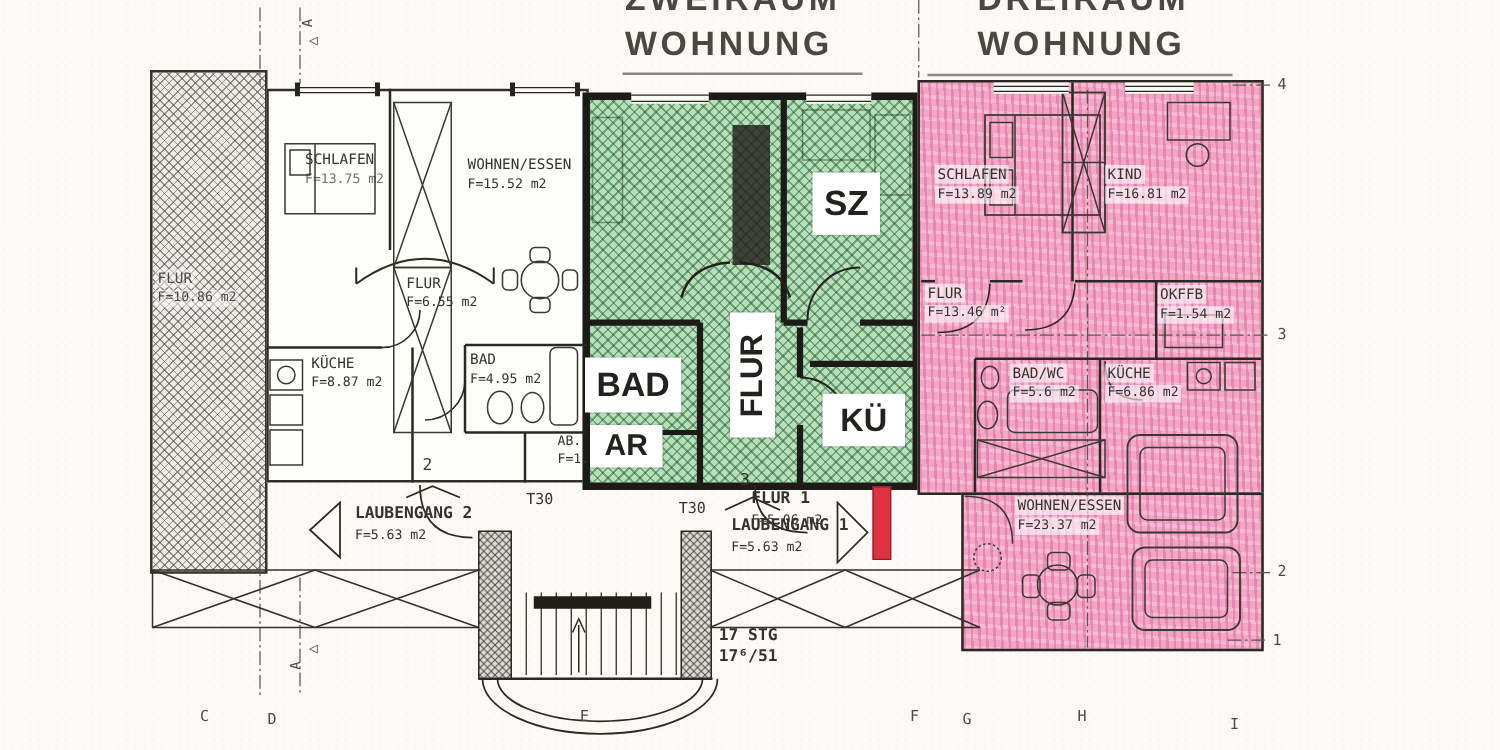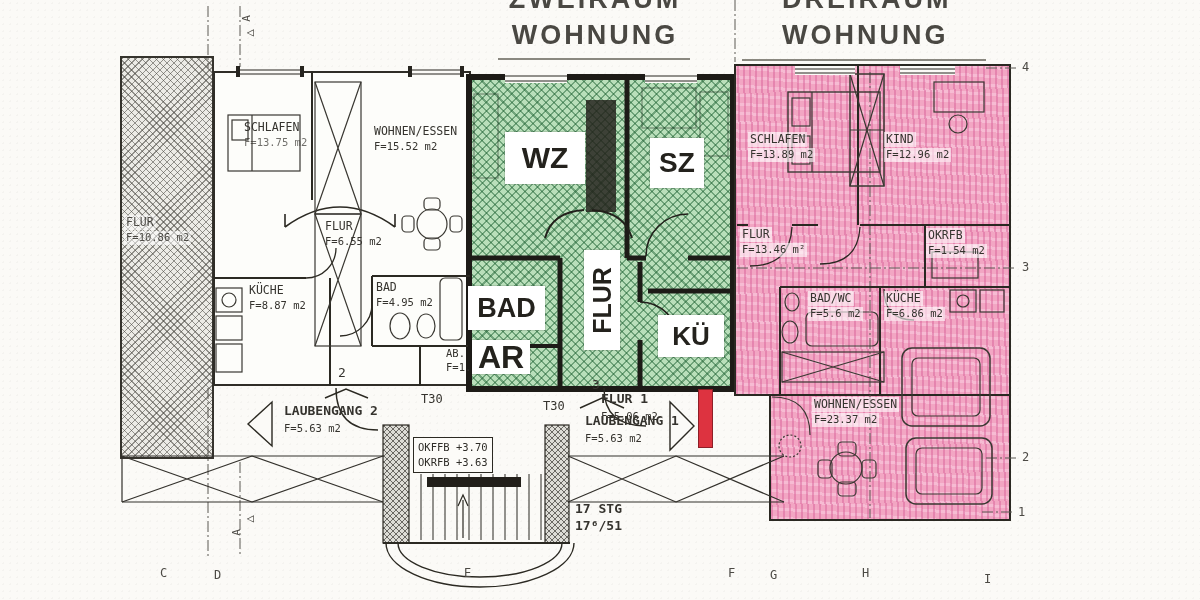--- a/index.html
+++ b/index.html
@@ -24,21 +24,21 @@
   .whitefill{background:#fdfdfa;border:2px solid #2f2d27;}
   svg.lines{position:absolute;left:0;top:0;z-index:3;pointer-events:none;}
   .lbl{position:absolute;z-index:5;font-family:"DejaVu Sans Mono", monospace;
     font-size:11.5px;line-height:1.3;color:#35332e;white-space:nowrap;letter-spacing:0;}
   .lbl .a2{font-size:10.5px;}
   .plabel{background:rgba(255,255,255,.6);padding:0 2px;display:inline-block;}
   .chip{position:absolute;z-index:5;background:#fff;display:flex;align-items:center;justify-content:center;
     font-family:"Liberation Sans", sans-serif;font-weight:bold;color:#24221d;
     box-shadow:0 0 0 1px rgba(20,20,15,.12);}
   .title{position:absolute;z-index:5;font-weight:bold;color:#4a4843;letter-spacing:3px;
-    font-size:27px;text-align:center;font-family:"Liberation Sans", sans-serif;}
+    font-size:27px;font-family:"Liberation Sans", sans-serif;}
   .rule{position:absolute;z-index:5;background:#8a8880;height:2px;}
   .big{font-size:13px;font-weight:bold;}
   .gridmark{position:absolute;z-index:5;font-family:"DejaVu Sans Mono", monospace;
     font-size:12px;color:#4c4a45;}
   .rot{display:inline-block;transform:rotate(-90deg);}
   .okbox{position:absolute;z-index:5;background:#fcfbf8;border:1.5px solid #2b2922;
     font-family:"DejaVu Sans Mono", monospace;font-size:10.5px;color:#2f2d28;
     padding:2px 4px;line-height:1.45;white-space:nowrap;}
   .redstrip{background:#dd3340;border:1px solid #8e1f28;}
 </style>
@@ -223,43 +223,42 @@
   </div>
   <div class="lbl" style="left:446px;top:347px;font-size:10.5px;">
     <span>AB.</span><br>
     <span class="a2">F=1.27 m</span>
   </div>
   <div class="lbl" style="left:124px;top:215px;opacity:.85;">
     <span class="plabel">FLUR</span><br>
     <span class="plabel a2">F=10.86 m2</span>
   </div>
 
-  <div class="chip" style="left:505px;top:132px;width:80px;height:52px;font-size:30px;">WZ</div>
   <div class="chip" style="left:650px;top:138px;width:54px;height:50px;font-size:28px;">SZ</div>
   <div class="chip" style="left:468px;top:286px;width:77px;height:44px;font-size:27px;">BAD</div>
-  <div class="chip" style="left:472px;top:340px;width:58px;height:34px;font-size:32px;text-align:center;">AR</div>
+  <div class="chip" style="left:472px;top:340px;width:58px;height:34px;font-size:24px;text-align:center;">AR</div>
   <div class="chip" style="left:584px;top:250px;width:36px;height:100px;font-size:25px;">
     <span class="rot">FLUR</span>
   </div>
   <div class="chip" style="left:658px;top:315px;width:66px;height:42px;font-size:26px;">KÜ</div>
 
   <div class="lbl" style="left:748px;top:132px;">
     <span class="plabel">SCHLAFEN</span><br>
     <span class="plabel a2">F=13.89 m2</span>
   </div>
   <div class="lbl" style="left:884px;top:132px;">
     <span class="plabel">KIND</span><br>
-    <span class="plabel a2">F=12.96 m2</span>
+    <span class="plabel a2">F=16.81 m2</span>
   </div>
   <div class="lbl" style="left:740px;top:227px;">
     <span class="plabel">FLUR</span><br>
     <span class="plabel a2">F=13.46 m²</span>
   </div>
   <div class="lbl" style="left:926px;top:228px;">
-    <span class="plabel">OKRFB</span><br>
+    <span class="plabel">OKFFB</span><br>
     <span class="plabel a2">F=1.54 m2</span>
   </div>
   <div class="lbl" style="left:808px;top:291px;">
     <span class="plabel">BAD/WC</span><br>
     <span class="plabel a2">F=5.6 m2</span>
   </div>
   <div class="lbl" style="left:884px;top:291px;">
     <span class="plabel">KÜCHE</span><br>
     <span class="plabel a2">F=6.86 m2</span>
   </div>
@@ -277,24 +276,20 @@
   <div class="lbl big" style="left:601px;top:391px;">
     <span>FLUR 1</span><br>
     <span class="a2" style="font-weight:normal;">F=5.06 m2</span>
   </div>
   <div class="lbl big" style="left:585px;top:413px;">
     <span>LAUBENGANG 1</span><br>
     <span class="a2" style="font-weight:normal;">F=5.63 m2</span>
   </div>
   <div class="lbl" style="left:338px;top:365px;font-size:13px;">2</div>
   <div class="lbl" style="left:592px;top:377px;font-size:13px;">3</div>
-  <div class="okbox" style="left:413px;top:437px;">
-    <span>OKFFB +3.70</span><br>
-    <span>OKRFB +3.63</span>
-  </div>
   <div class="lbl big" style="left:575px;top:501px;">
     <span>17 STG</span><br>
     <span>17⁶/51</span>
   </div>
 
   <div class="gridmark" style="left:160px;top:566px;">C</div>
   <div class="gridmark" style="left:214px;top:568px;">D</div>
   <div class="gridmark" style="left:464px;top:566px;">E</div>
   <div class="gridmark" style="left:728px;top:566px;">F</div>
   <div class="gridmark" style="left:770px;top:568px;">G</div>

